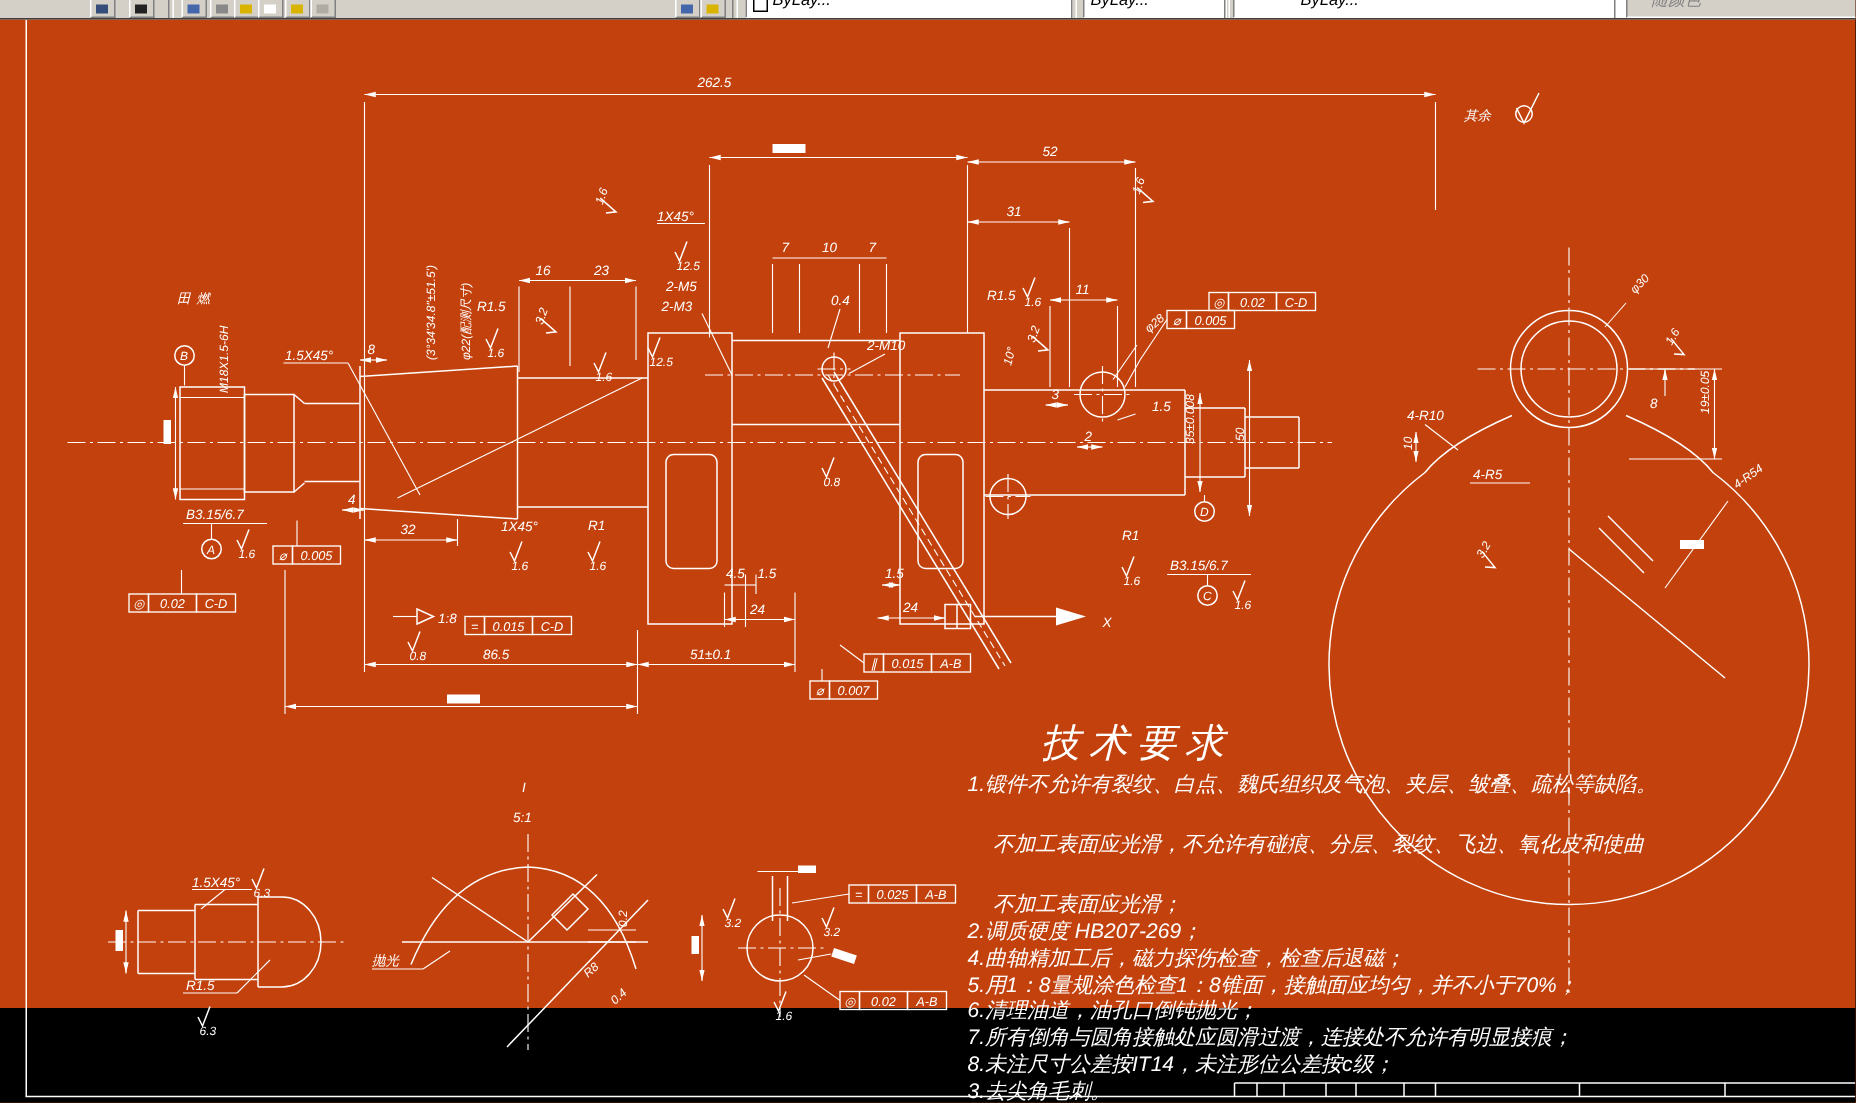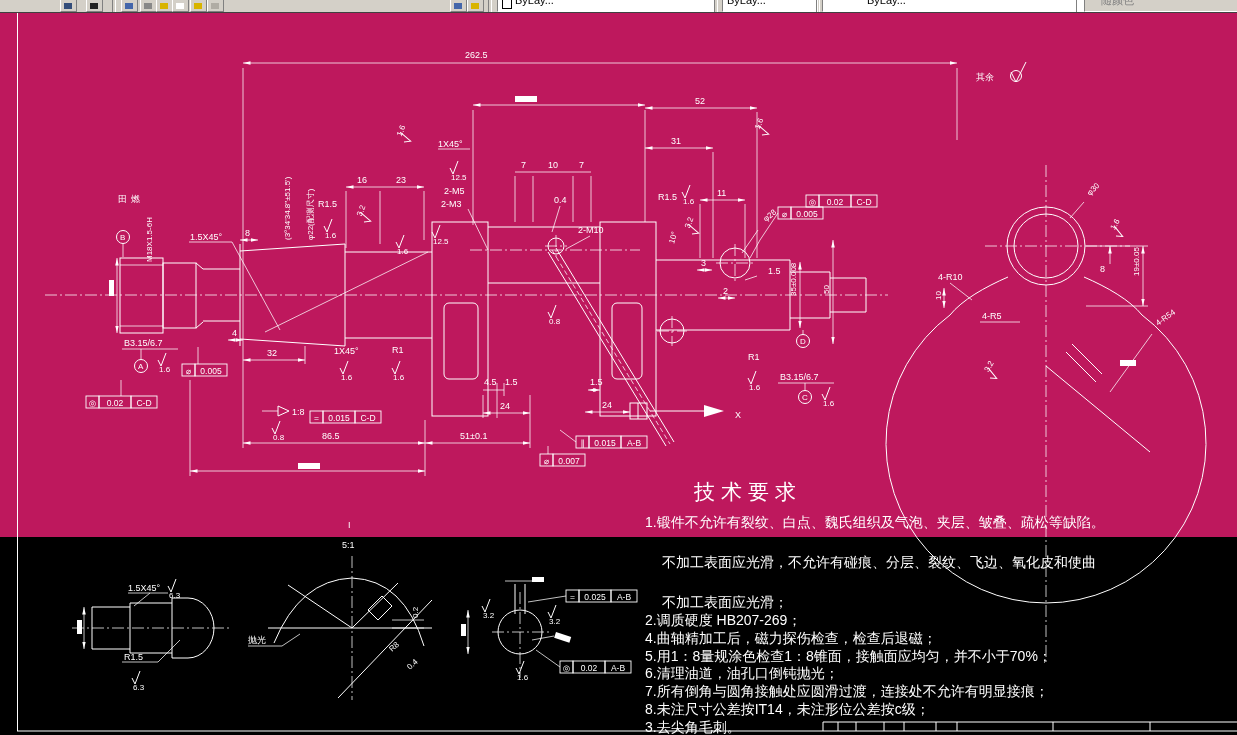--- a/index.html
+++ b/index.html
@@ -1,17 +1,17 @@
 <!DOCTYPE html>
 <html><head>
 <meta charset="utf-8">
 <style>
   html,body{margin:0;padding:0;background:#000;width:1237px;height:735px;overflow:hidden;
     font-family:"Liberation Sans",sans-serif;}
-  #stage{position:relative;width:1237px;height:537px;background:#be185d;}
+  #stage{position:relative;width:1237px;height:672px;background:#c2410c;font-style:italic;}
   
   #toolbar{position:absolute;left:0;top:0;width:1237px;height:12px;background:#d4d0c8;
     border-bottom:1px solid #404040;overflow:hidden;z-index:5;}
   .tbtn{position:absolute;top:-6px;width:15px;height:16px;background:#d4d0c8;
     border:1px solid;border-color:#fff #808080 #808080 #fff;}
   .tbtn .gl{position:absolute;left:3px;top:8px;width:8px;height:6px;}
   .tsep{position:absolute;top:0;width:2px;height:12px;border-left:1px solid #808080;border-right:1px solid #fff;}
   .combo{position:absolute;top:-9px;height:19px;background:#fff;border:1px solid;
     border-color:#808080 #fff #fff #808080;font-size:11px;line-height:17px;color:#000;
     padding-left:4px;white-space:nowrap;overflow:hidden;}
@@ -23,21 +23,21 @@
   .ln{stroke:#fff;stroke-width:1;fill:none;}
   .thin{stroke:#fff;stroke-width:.75;fill:none;}
   .cl{stroke:#fff;stroke-width:.75;fill:none;stroke-dasharray:12 3 2 3;}
   .dsh{stroke:#fff;stroke-width:.75;fill:none;stroke-dasharray:5 3;}
   .t{fill:#fff;font-size:9px;font-family:"Liberation Sans",sans-serif;}
   .t8{fill:#fff;font-size:8px;font-family:"Liberation Sans",sans-serif;}
   .blob{fill:#fff;}
   .frame rect{stroke:#fff;stroke-width:.9;fill:none;}
   .frame text{fill:#fff;font-size:8.5px;text-anchor:middle;font-family:"Liberation Sans",sans-serif;}
   
-  #tech-title{position:absolute;left:694px;top:478px;color:#fff;font-size:21px;
+  #tech-title{position:absolute;left:694px;top:478px;color:#fff;font-size:26px;
     letter-spacing:6px;z-index:2;}
   #tech-body{position:absolute;left:645px;top:514px;color:#fff;font-size:14px;
     line-height:17.9px;white-space:nowrap;z-index:2;}
   #tech-body .ind{padding-left:17px;margin-top:22px;}
 </style>
 </head>
 <body>
 
 <div id="stage">
 

